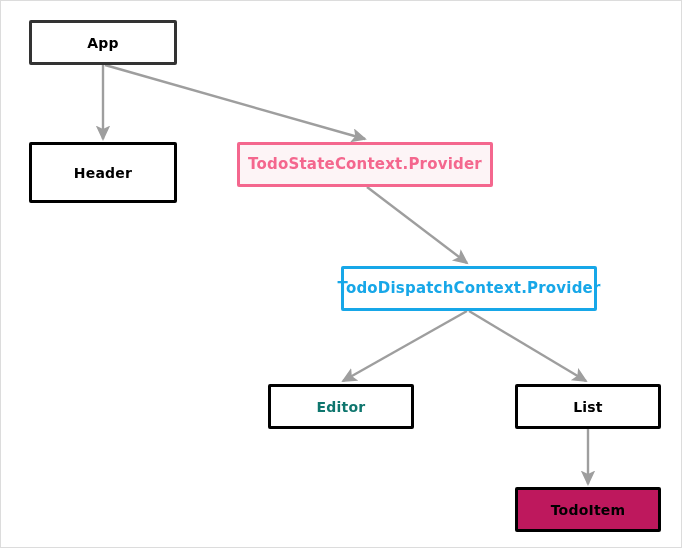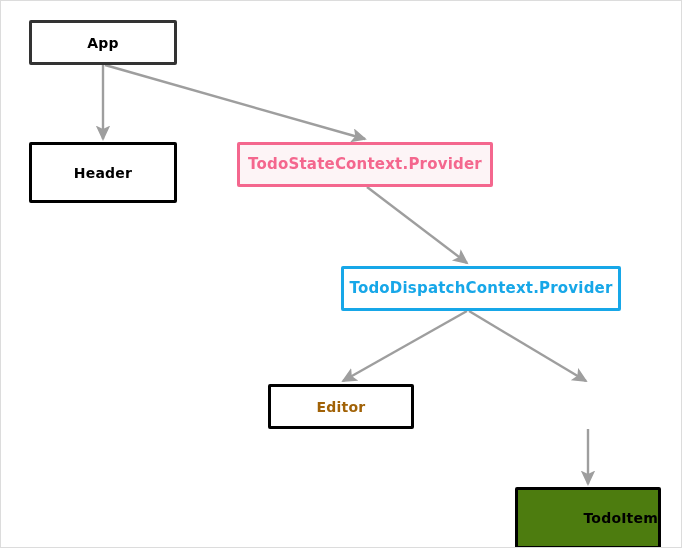--- a/index.html
+++ b/index.html
@@ -94,26 +94,29 @@
   </div>
 
   <div class="node default-node small-label" style="left: 28px; top: 141px; width: 148px; height: 61px; border-color: rgb(0, 0, 0); background: rgb(255, 255, 255);">
     <span class="node-label" style="color: rgb(0, 0, 0);">Header</span>
   </div>
 
   <div class="node state-node long-label" style="left: 236px; top: 141px; width: 256px; height: 45px; border-color: rgb(244, 103, 142); background: rgb(253, 244, 246);">
     <span class="node-label" style="color: rgb(244, 103, 142);">TodoStateContext.Provider</span>
   </div>
 
-  <div class="node dispatch-node long-label" style="left: 340px; top: 265px; width: 280px; height: 45px; border-color: rgb(23, 167, 232); background: rgb(255, 255, 255);">
+  <div class="node dispatch-node long-label" style="left: 340px; top: 265px; width: 256px; height: 45px; border-color: rgb(23, 167, 232); background: rgb(255, 255, 255);">
     <span class="node-label" style="color: rgb(23, 167, 232);">TodoDispatchContext.Provider</span>
   </div>
 
   <div class="node default-node small-label" style="left: 267px; top: 383px; width: 146px; height: 45px; border-color: rgb(0, 0, 0); background: rgb(255, 255, 255);">
-    <span class="node-label" style="color: #a16207;">Editor</span>
+    <span class="node-label" style="color: #0f766e;">Editor</span>
   </div>
 
+  <div class="node default-node small-label" style="left: 514px; top: 383px; width: 146px; height: 45px; border-color: rgb(0, 0, 0); background: rgb(255, 255, 255);">
+    <span class="node-label" style="color: rgb(0, 0, 0);">List</span>
+  </div>
 
-  <div class="node default-node small-label" style="left: 514px; top: 486px; width: 146px; height: 62px; border-color: rgb(0, 0, 0); background: #4d7c0f; justify-content: flex-end;">
+  <div class="node default-node small-label" style="left: 514px; top: 486px; width: 146px; height: 45px; border-color: rgb(0, 0, 0); background: #be185d;">
     <span class="node-label" style="color: rgb(0, 0, 0);">TodoItem</span>
   </div>
 
 </div>
 
 </body></html>

